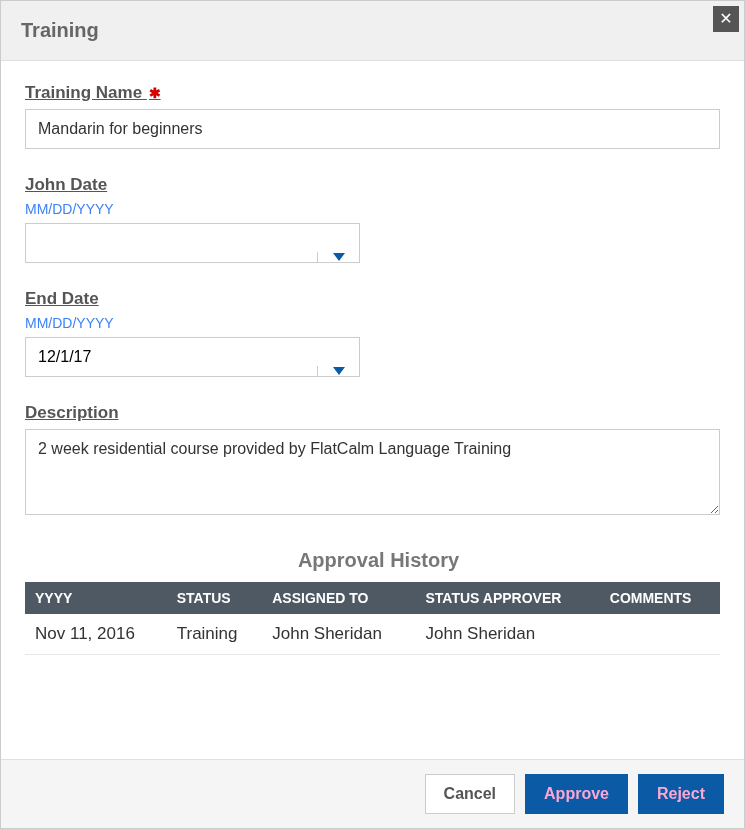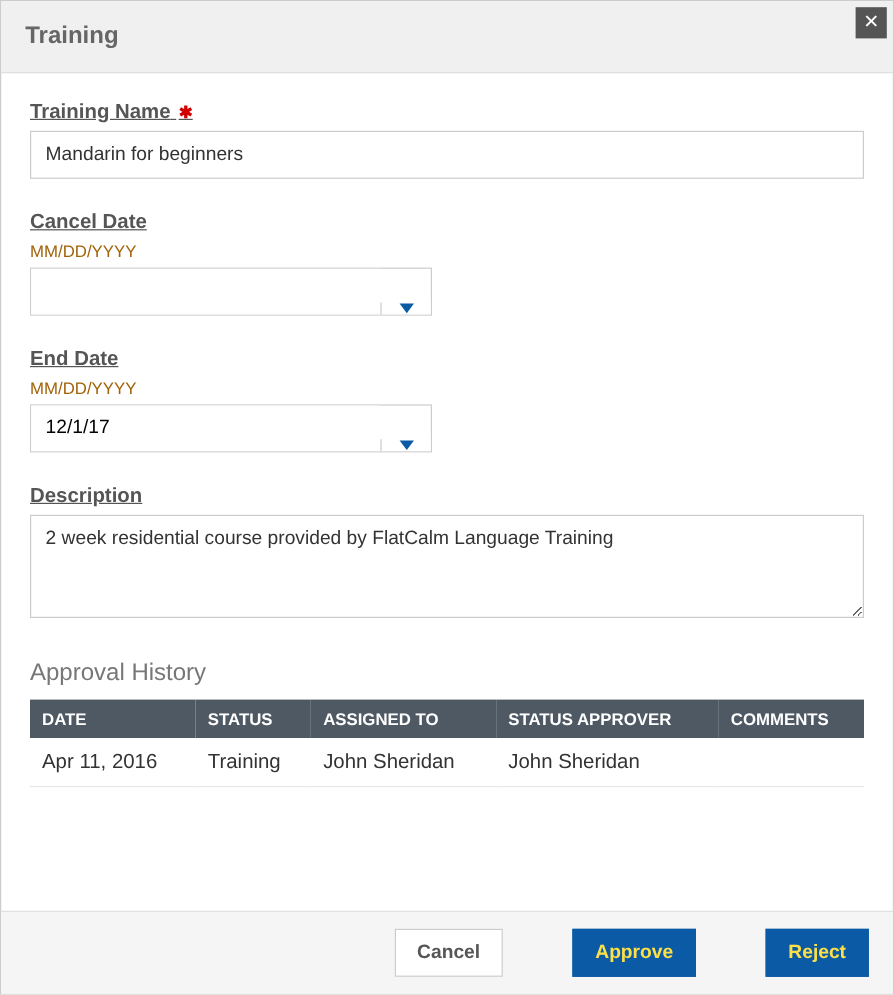--- a/index.html
+++ b/index.html
@@ -54,21 +54,21 @@
     font-size:17px;
     font-weight:600;
     color:#555;
     display:block;
     margin-bottom:6px;
     text-decoration:underline;
   }
   .required-mark { color:#d40000; font-weight:bold; margin-left:2px; font-size:14px;}
   .field-hint {
     font-size:14px;
-    color:#a16207;
+    color:#3b82f6;
     margin-bottom:6px;
   }
   .text-input, .textarea-input {
     width:100%;
     border:1px solid #ccc;
     padding:10px 12px;
     font-size:16px;
     color:#333;
     font-family:inherit;
   }
@@ -102,22 +102,23 @@
     border-right:6px solid transparent;
     border-top:8px solid #0a5aa6;
   }
   .textarea-input {
     height:86px;
     resize:both;
   }
   .section-title {
     font-size:20px;
     color:#777;
-    font-weight:400;
-    margin:30px 0 10px 0;
+    font-weight:700;
+    margin:30px 0 10px 12px;
+    text-align:center;
   }
   table.approval {
     width:100%;
     border-collapse:collapse;
     font-size:15px;
   }
   table.approval thead th {
     background:#4e5964;
     color:#fff;
     text-align:left;
@@ -141,21 +142,21 @@
   }
   .btn {
     font-size:16px;
     font-weight:600;
     padding:10px 18px;
     border:1px solid #ccc;
     cursor:pointer;
     font-family:inherit;
   }
   .btn-default { background:#fff; color:#555; }
-  .btn-primary { background:#0a5aa6; border-color:#0a5aa6; color:#fde047;margin-left:48px; }
+  .btn-primary { background:#0a5aa6; border-color:#0a5aa6; color:#f9a8d4; }
 </style>
 </head>
 <body>
 
 <div class="dialog">
 
   <div class="dialog-header">
     <span class="dialog-title">Training</span>
     <button class="close-btn">
       <span>✕</span>
@@ -166,21 +167,21 @@
 
     <div class="field">
       <label class="field-label">
         <span>Training Name</span>
         <span class="required-mark">✱</span>
       </label>
       <input type="text" class="text-input" value="Mandarin for beginners" style="">
     </div>
 
     <div class="field">
-      <label class="field-label">Cancel Date</label>
+      <label class="field-label">John Date</label>
       <div class="field-hint">MM/DD/YYYY</div>
       <div class="date-wrap">
         <input type="text" class="date-input" value="" style="">
         <button class="date-btn">
           <span class="caret-down"></span>
         </button>
       </div>
     </div>
 
     <div class="field">
@@ -197,30 +198,30 @@
     <div class="field">
       <label class="field-label">Description</label>
       <textarea class="textarea-input" style="">2 week residential course provided by FlatCalm Language Training</textarea>
     </div>
 
     <div class="section-title">Approval History</div>
 
     <table class="approval">
       <thead>
         <tr>
-          <th>DATE</th>
+          <th>YYYY</th>
           <th>STATUS</th>
           <th>ASSIGNED TO</th>
           <th>STATUS APPROVER</th>
           <th>COMMENTS</th>
         </tr>
       </thead>
       <tbody>
         <tr>
-          <td>Apr 11, 2016</td>
+          <td>Nov 11, 2016</td>
           <td>Training</td>
           <td>John Sheridan</td>
           <td>John Sheridan</td>
           <td></td>
         </tr>
       </tbody>
     </table>
 
   </div>
 

